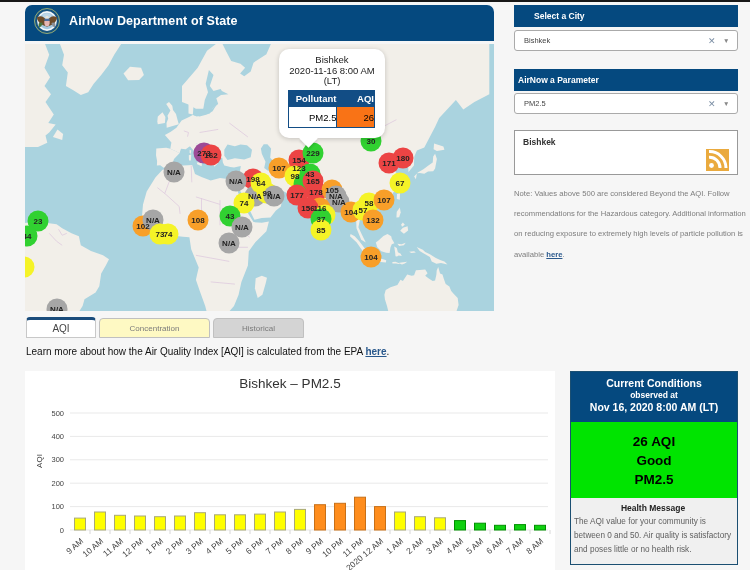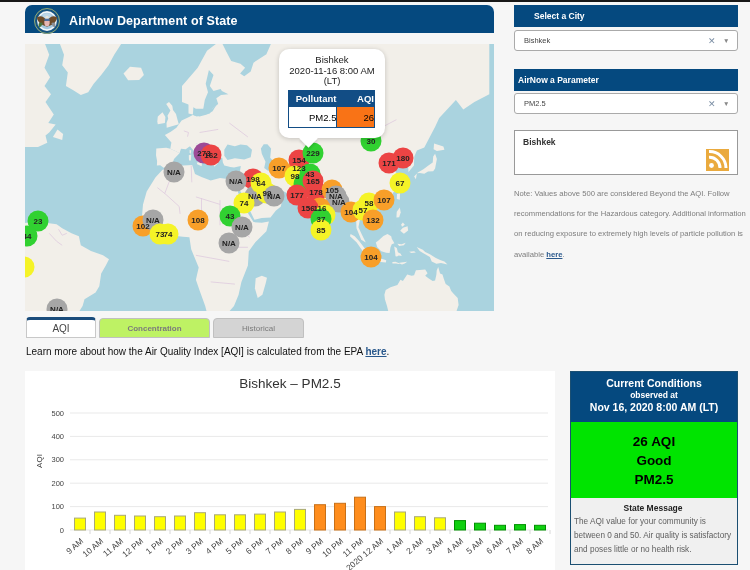--- a/index.html
+++ b/index.html
@@ -1,21 +1,21 @@
 <!DOCTYPE html>
 <html><head><meta charset="utf-8"><style>
 * { margin:0; padding:0; box-sizing:border-box; }
 body { width:750px; height:570px; background:#f6f6f6; font-family:"Liberation Sans", sans-serif; position:relative; overflow:hidden; }
 .abs { position:absolute; }
 .navy { background:#05497f; color:#fff; }
 </style></head>
 <body>
 <div class="abs" style="left:0;top:0;width:750px;height:2px;background:#181818;"></div>
 
-<div class="abs navy" style="left:25px;top:5px;width:469px;height:28px;border-radius:7px 7px 0 0;">
+<div class="abs navy" style="left:25px;top:5px;width:469px;height:36px;border-radius:7px 7px 0 0;">
   <svg class="abs" style="left:9px;top:3px;" width="26" height="26" viewBox="0 0 26 26">
     <circle cx="13" cy="13" r="13" fill="#15537f"></circle>
     <circle cx="13" cy="13" r="12.5" fill="none" stroke="#b3bf72" stroke-width="0.8"></circle>
     <circle cx="13" cy="13" r="9.9" fill="#f2f6f9"></circle>
     <circle cx="13" cy="13" r="8.3" fill="#a5c9e0"></circle>
     <ellipse cx="13" cy="8.7" rx="4.6" ry="3.4" fill="#bdd7e8"></ellipse>
     <path d="M2.9,9.5 Q7.5,6.8 10.7,10.2 L13,12.2 L15.3,10.2 Q18.5,6.8 23.1,9.5 Q22,15.5 16.8,17.2 L14.2,18.2 Q13,18.7 11.8,18.2 L9.2,17.2 Q4,15.5 2.9,9.5 Z" fill="#6d4b28"></path>
     <ellipse cx="13" cy="9.3" rx="1.7" ry="1.5" fill="#e8e4da"></ellipse>
     <path d="M4.6,15.8 Q6.5,13.8 8.6,15 Q7.8,18.6 5.4,19.8 Q4.2,17.6 4.6,15.8 Z" fill="#47753f"></path>
     <path d="M17.4,15 Q19.5,13.8 21.4,15.8 Q21.8,17.6 20.6,19.8 Q18.2,18.6 17.4,15 Z" fill="#8a8f96"></path>
@@ -200,21 +200,21 @@
         <td style="border:1.5px solid #124d85;height:16px;">AQI</td>
       </tr>
  <tr>
         <td style="border:1.5px solid #124d85;height:21px;background:#fff;">PM2.5</td>
         <td style="border:1.5px solid #124d85;background:#f97316;padding-left:26px;">26</td>
       </tr>
 </tbody>
   </table>
 
 <div class="abs" style="left:26px;top:317px;width:70px;height:21px;background:#fff;border:1px solid #c8c8c8;border-top:3px solid #1a4c7c;border-radius:4px 4px 0 0;text-align:center;line-height:17px;font-size:10px;color:#444;">AQI</div>
-<div class="abs" style="left:99px;top:318px;width:111px;height:20px;background:#bef264;border:1px solid #c0c0c0;border-radius:4px 4px 0 0;text-align:center;line-height:19px;font-size:8px;color:#7b7b7b;font-weight:bold;">Concentration</div>
+<div class="abs" style="left:99px;top:318px;width:111px;height:20px;background:#fef9c3;border:1px solid #c0c0c0;border-radius:4px 4px 0 0;text-align:center;line-height:19px;font-size:8px;color:#7b7b7b;">Concentration</div>
 <div class="abs" style="left:213px;top:318px;width:91px;height:20px;background:#d4d4d4;border:1px solid #c0c0c0;border-radius:4px 4px 0 0;text-align:center;line-height:19px;font-size:8px;color:#7b7b7b;">Historical</div>
 
 <div class="abs" style="left:26px;top:346px;font-size:10px;color:#111;">Learn more about how the Air Quality Index [AQI] is calculated from the EPA <a style="color:#29588c;font-weight:bold;text-decoration:underline;">here</a>.</div>
 
 <div class="abs navy" style="left:514px;top:5px;width:224px;height:22px;line-height:22px;font-size:8.5px;font-weight:bold;padding-left:20px;">Select a City</div>
 <div class="abs" style="left:514px;top:30px;width:224px;height:21px;background:#fff;border:1px solid #aaa;border-radius:3px;">
   <div class="abs" style="left:9px;top:0;line-height:20px;font-size:7.5px;color:#444;">Bishkek</div>
   <div class="abs" style="left:193px;top:0;line-height:20px;font-size:9px;color:#7c8fa5;">✕</div>
   <div class="abs" style="left:208px;top:0;line-height:20px;font-size:6.5px;color:#888;">▼</div>
 </div>
@@ -326,16 +326,16 @@
 </svg>
 
 <div class="abs" style="left:570px;top:371px;width:168px;height:194px;background:#f0f0f0;border:1px solid #1b4f72;">
   <div class="navy" style="height:50px;text-align:center;padding-top:5px;">
     <div style="font-size:10.5px;font-weight:bold;line-height:13px;">Current Conditions</div>
     <div style="font-size:8.5px;font-weight:bold;line-height:11px;">observed at</div>
     <div style="font-size:10.5px;font-weight:bold;line-height:13px;">Nov 16, 2020 8:00 AM (LT)</div>
   </div>
   <div style="height:76px;background:#00e400;text-align:center;color:#000;font-weight:bold;font-size:13.5px;line-height:19px;padding-top:10px;">26 AQI<br>Good<br>PM2.5</div>
   <div style="padding:5px 5px 0 3px;">
-    <div style="text-align:center;font-size:8.5px;font-weight:bold;color:#222;">State Message</div>
+    <div style="text-align:center;font-size:8.5px;font-weight:bold;color:#222;">Health Message</div>
     <div style="font-size:8.2px;color:#606060;line-height:13.8px;margin-top:2px;white-space:nowrap;">The AQI value for your community is<br>between 0 and 50. Air quality is satisfactory<br>and poses little or no health risk.</div>
   </div>
 </div>
 
 </body></html>

